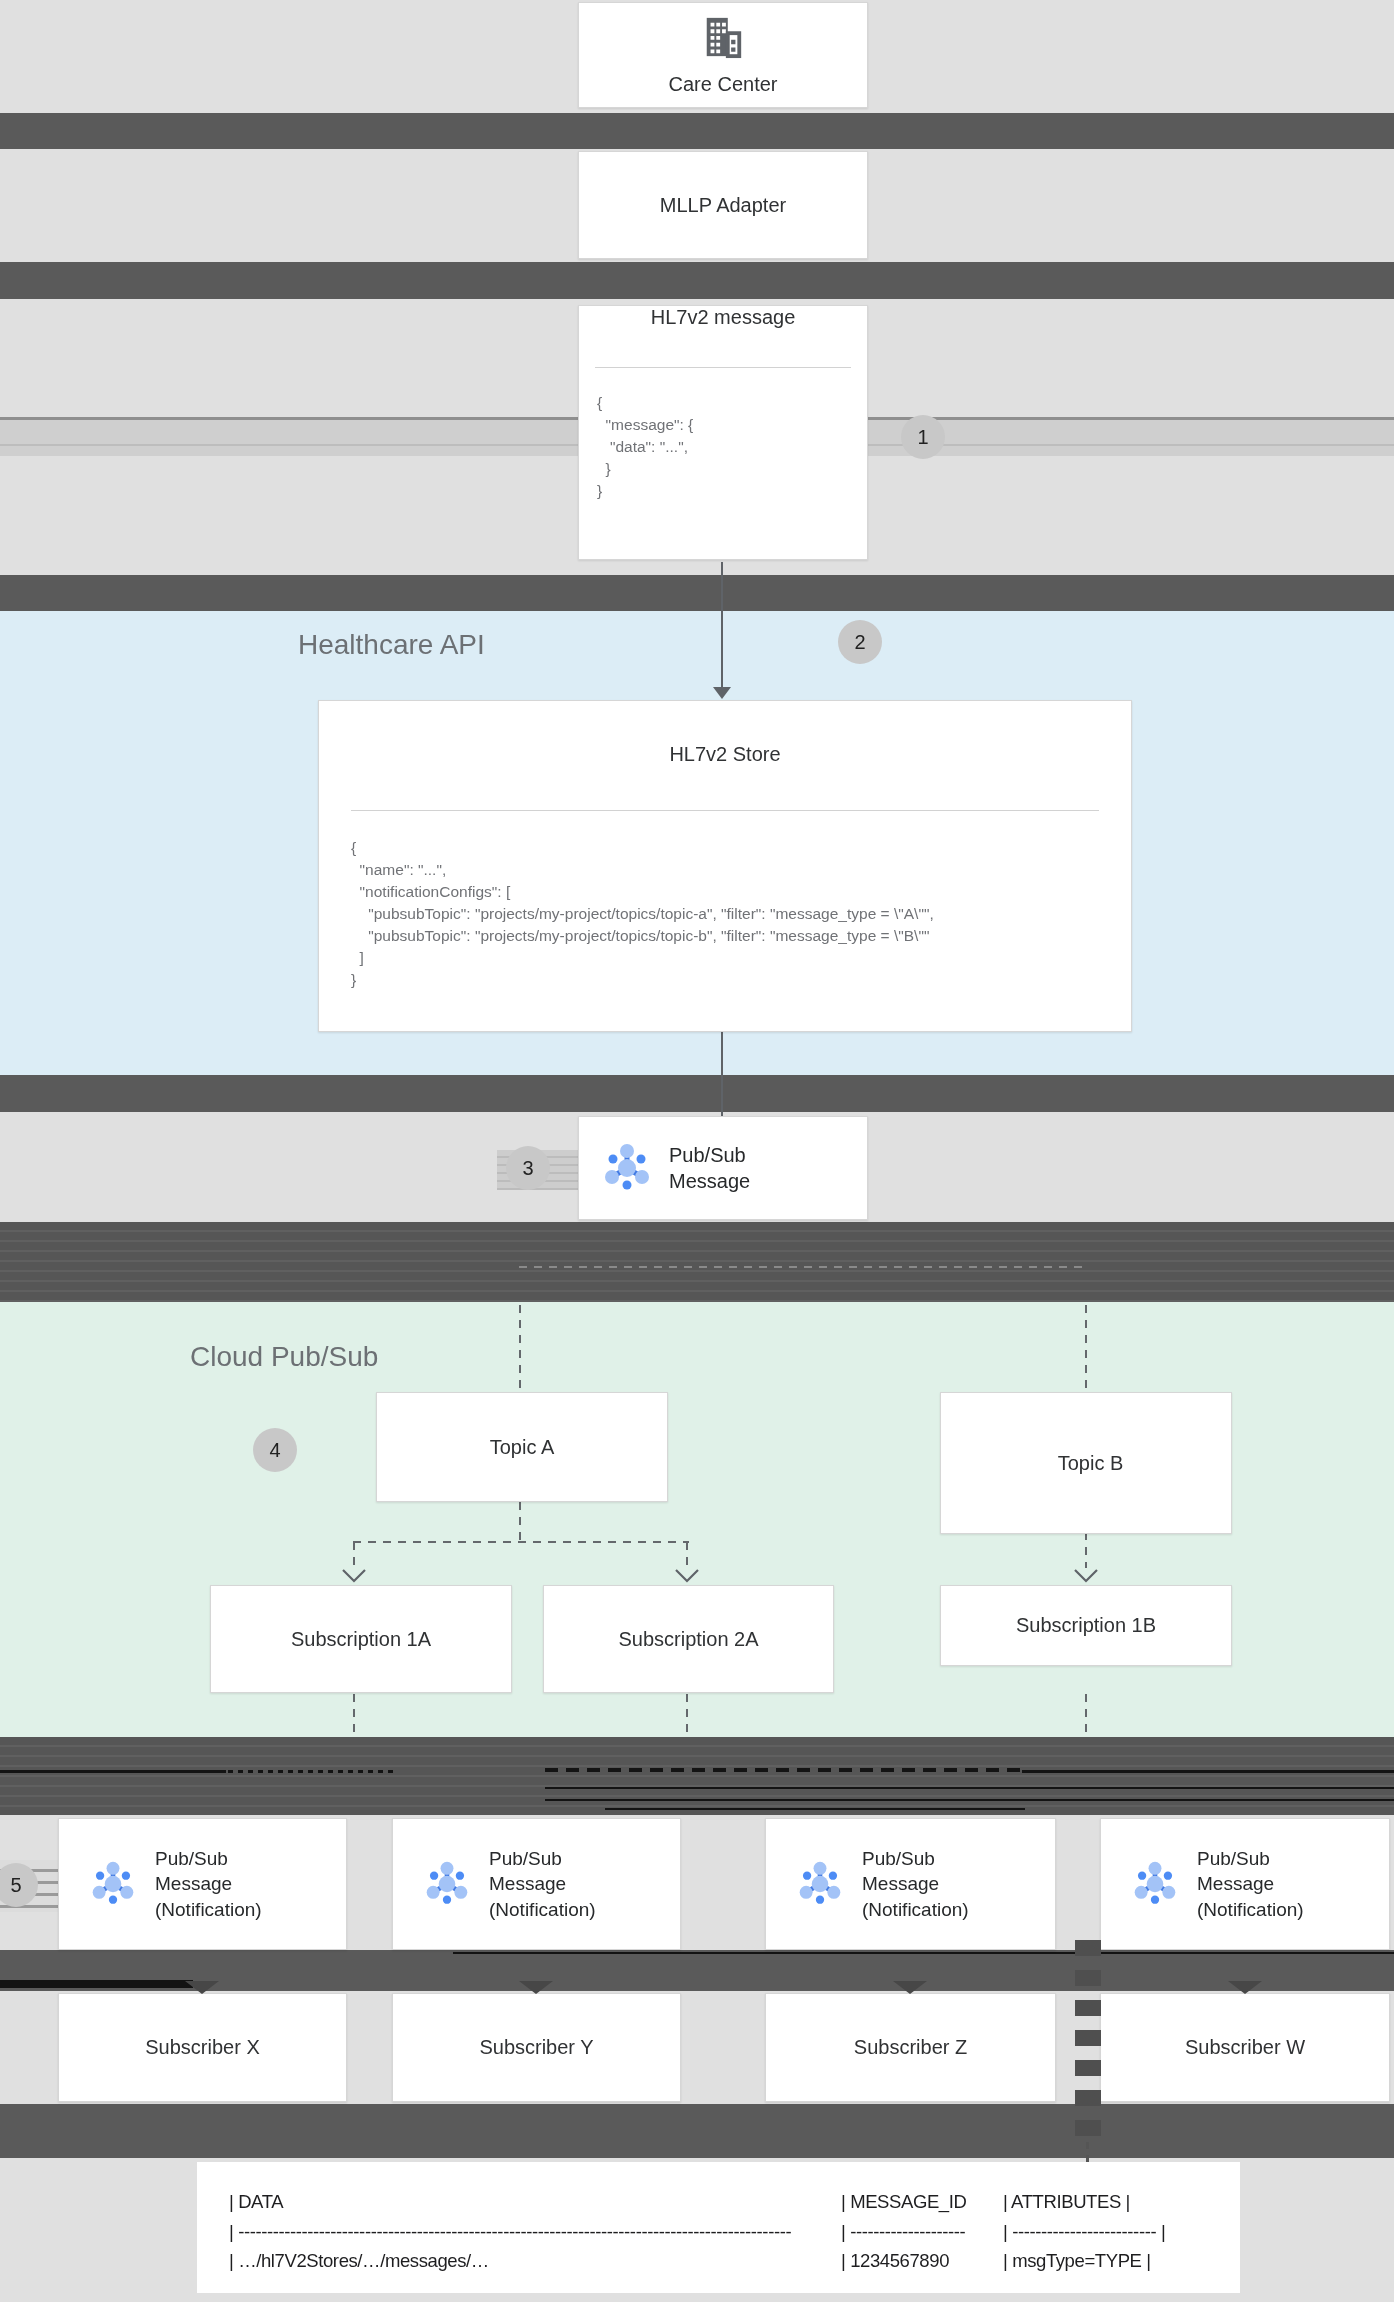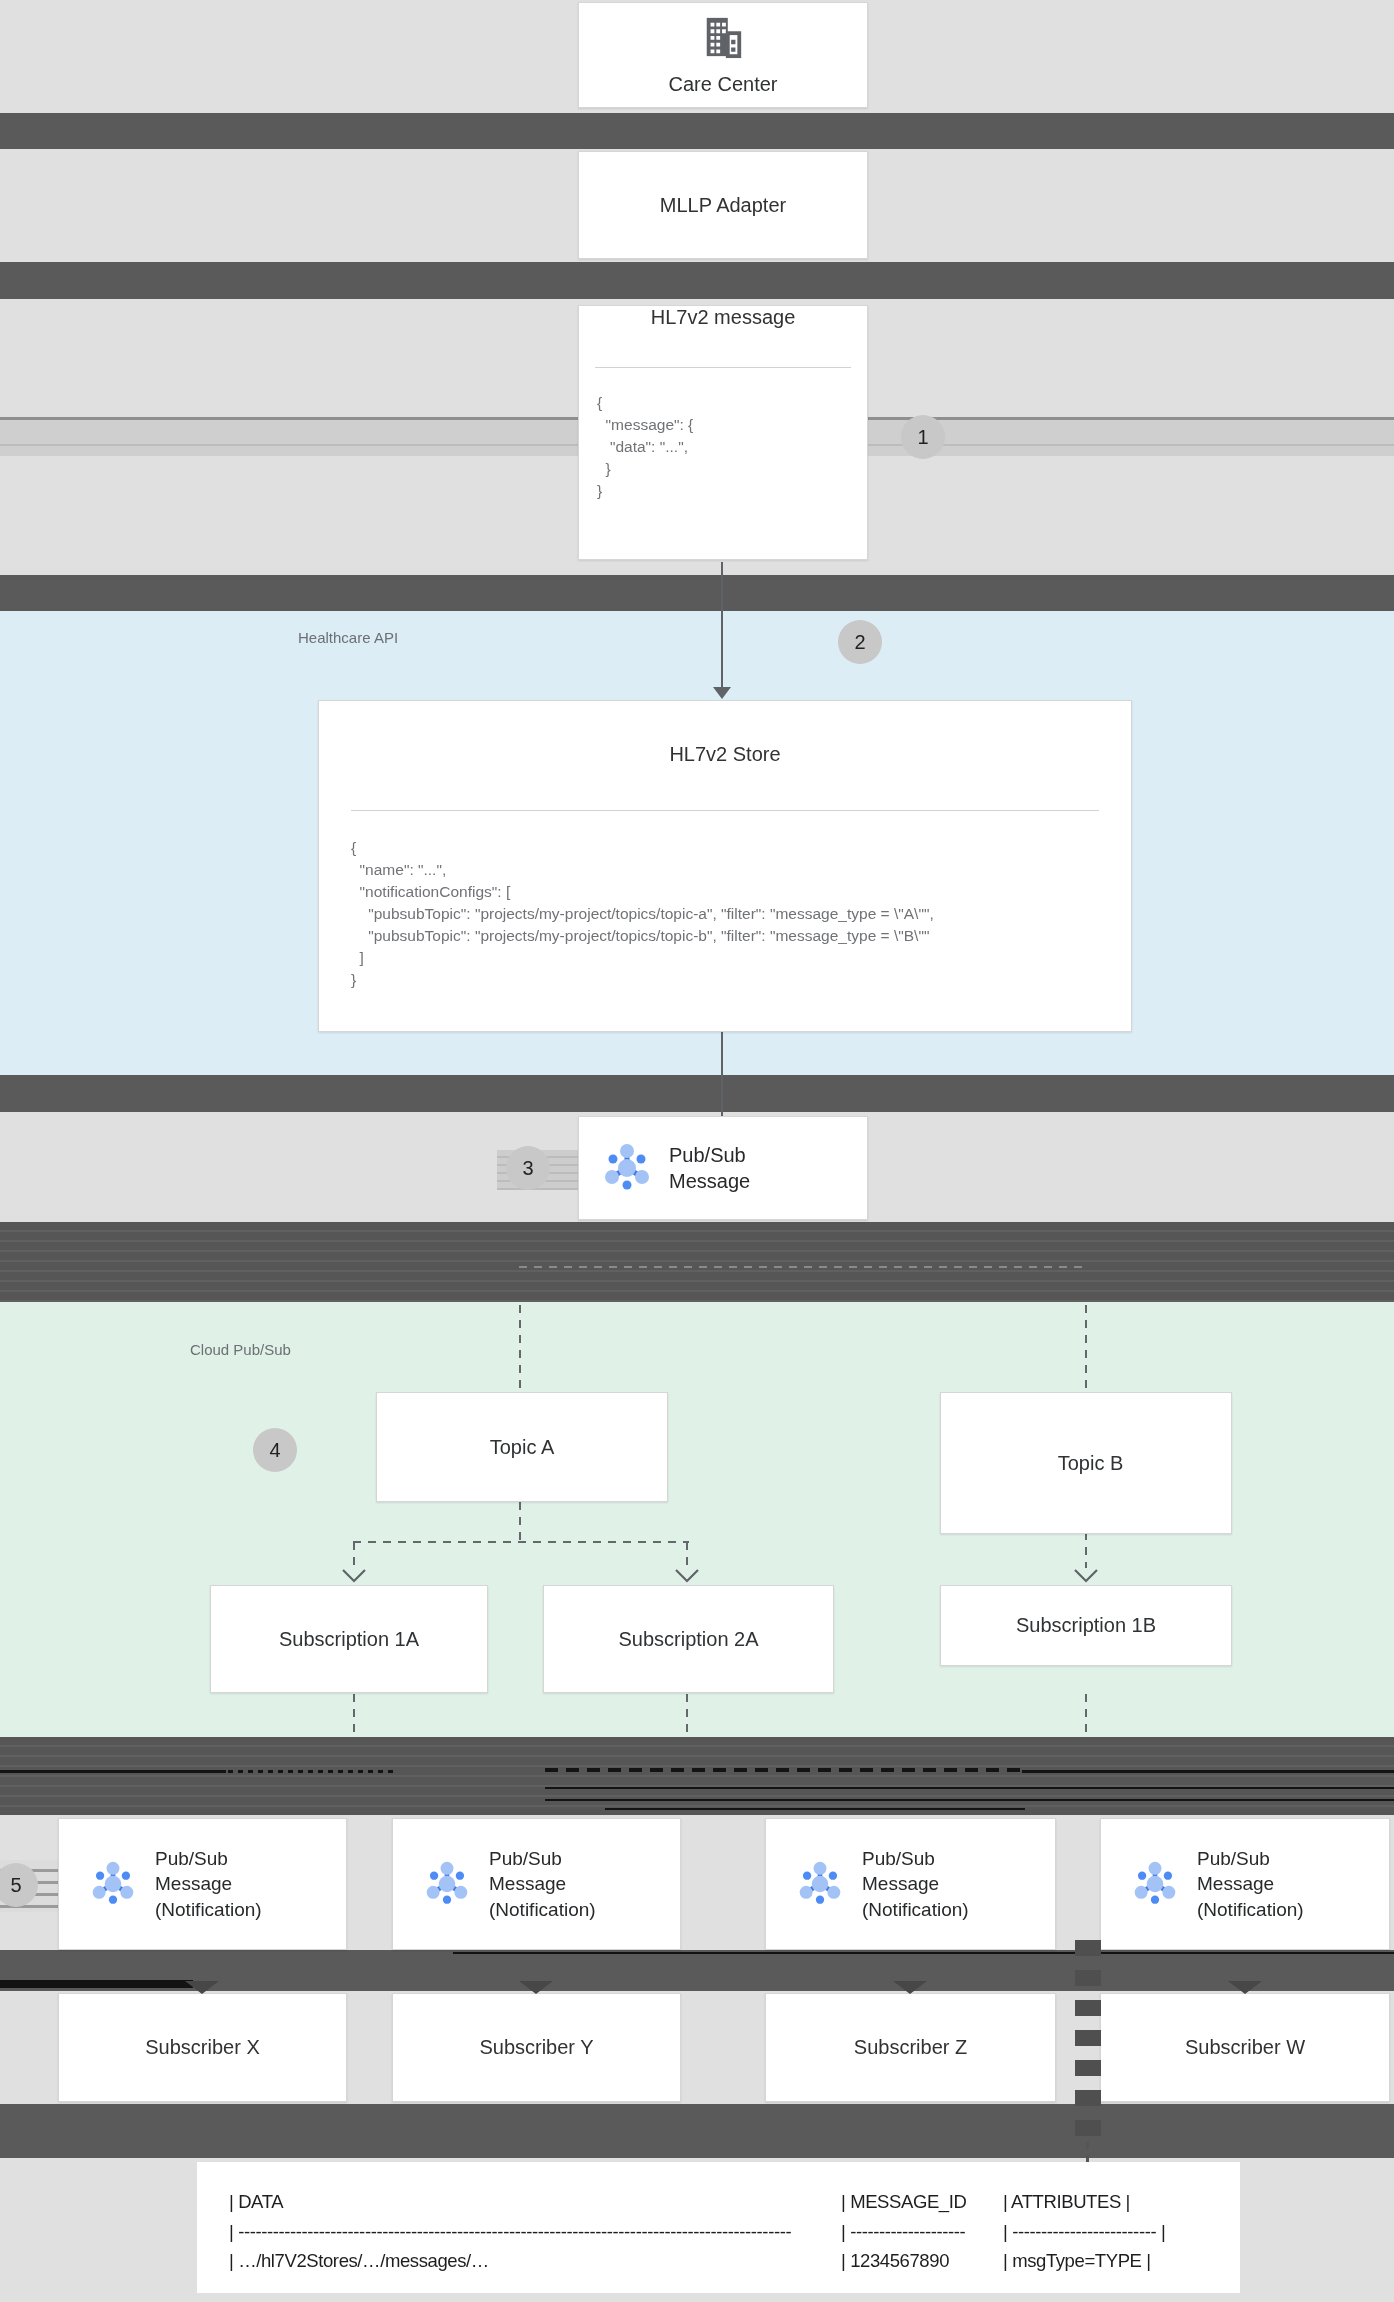--- a/index.html
+++ b/index.html
@@ -12,21 +12,21 @@
   .card{position:absolute;background:#fff;border:1px solid #d6d6d6;box-sizing:border-box;
         box-shadow:0 1px 2px rgba(0,0,0,.10);}
   .card-center{display:flex;align-items:center;justify-content:center;
         font-size:20px;color:#303234;flex-direction:column;}
   .card-title{text-align:center;font-size:20px;color:#303234;}
   .divider{height:1px;background:#d2d2d2;margin:0 auto;}
   .code{font-size:15.5px;line-height:22px;color:#707276;white-space:pre;}
   .multiline{white-space:pre-line;}
   .step-circle{position:absolute;width:44px;height:44px;border-radius:50%;background:#c8c8c8;
         display:flex;align-items:center;justify-content:center;font-size:20px;color:#222;}
-  .section-label{position:absolute;font-size:15px;color:#6c7074;}
+  .section-label{position:absolute;font-size:28px;color:#6c7074;}
   .vline{position:absolute;width:2px;background:#5f6368;}
   .dash-v{position:absolute;width:2px;background:repeating-linear-gradient(180deg,#64686c 0 8px,rgba(0,0,0,0) 8px 15px);}
   .dash-h{position:absolute;height:2px;background:repeating-linear-gradient(90deg,#64686c 0 8px,rgba(0,0,0,0) 8px 15px);}
   .arrow-down{position:absolute;width:0;height:0;border-left:9px solid transparent;
         border-right:9px solid transparent;border-top:12px solid #5f6368;}
   .tri-dark{position:absolute;width:0;height:0;border-left:17px solid transparent;
         border-right:17px solid transparent;border-top:13px solid #474747;}
   .notif-card{display:flex;align-items:center;padding-left:30px;gap:18px;}
   .notif-label{font-size:19px;line-height:25.5px;color:#27292b;}
   .pubsub-card{display:flex;align-items:center;padding-left:22px;gap:16px;}
@@ -168,21 +168,21 @@
   <svg class="abs" style="left:341px;top:1568px;" width="26" height="15">
       <polyline points="2,2 13,13 24,2" fill="none" stroke="#5f6368" stroke-width="2.2"></polyline>
     </svg>
   <svg class="abs" style="left:674px;top:1568px;" width="26" height="15">
       <polyline points="2,2 13,13 24,2" fill="none" stroke="#5f6368" stroke-width="2.2"></polyline>
     </svg>
   <svg class="abs" style="left:1073px;top:1568px;" width="26" height="15">
       <polyline points="2,2 13,13 24,2" fill="none" stroke="#5f6368" stroke-width="2.2"></polyline>
     </svg>
 
-  <div class="card card-center" style="left:210px;top:1585px;width:278px;height:108px;">
+  <div class="card card-center" style="left:210px;top:1585px;width:302px;height:108px;">
     <span>Subscription 1A</span>
   </div>
   <div class="card card-center" style="left:543px;top:1585px;width:291px;height:108px;">
     <span>Subscription 2A</span>
   </div>
   <div class="card card-center" style="left:940px;top:1585px;width:292px;height:81px;">
     <span>Subscription 1B</span>
   </div>
 
   <div class="card notif-card" style="left:58px;top:1818px;width:289px;height:132px;">

